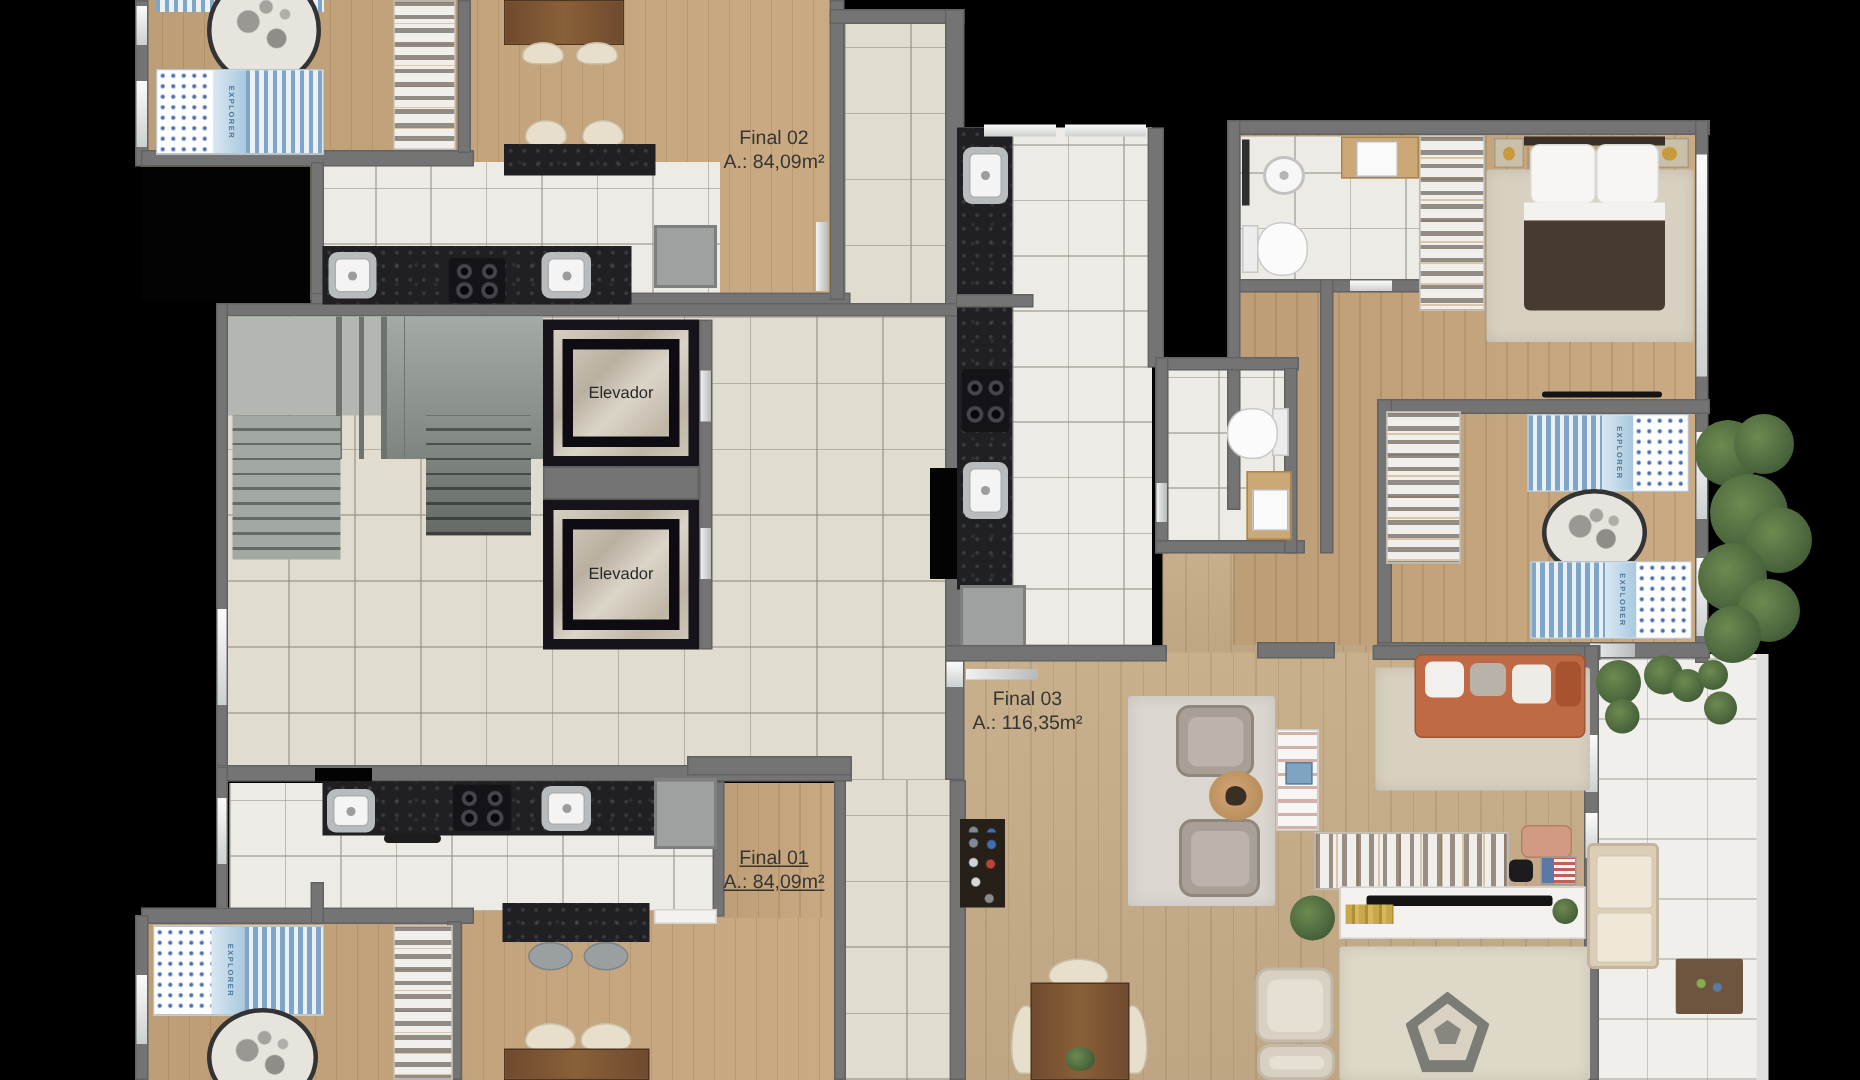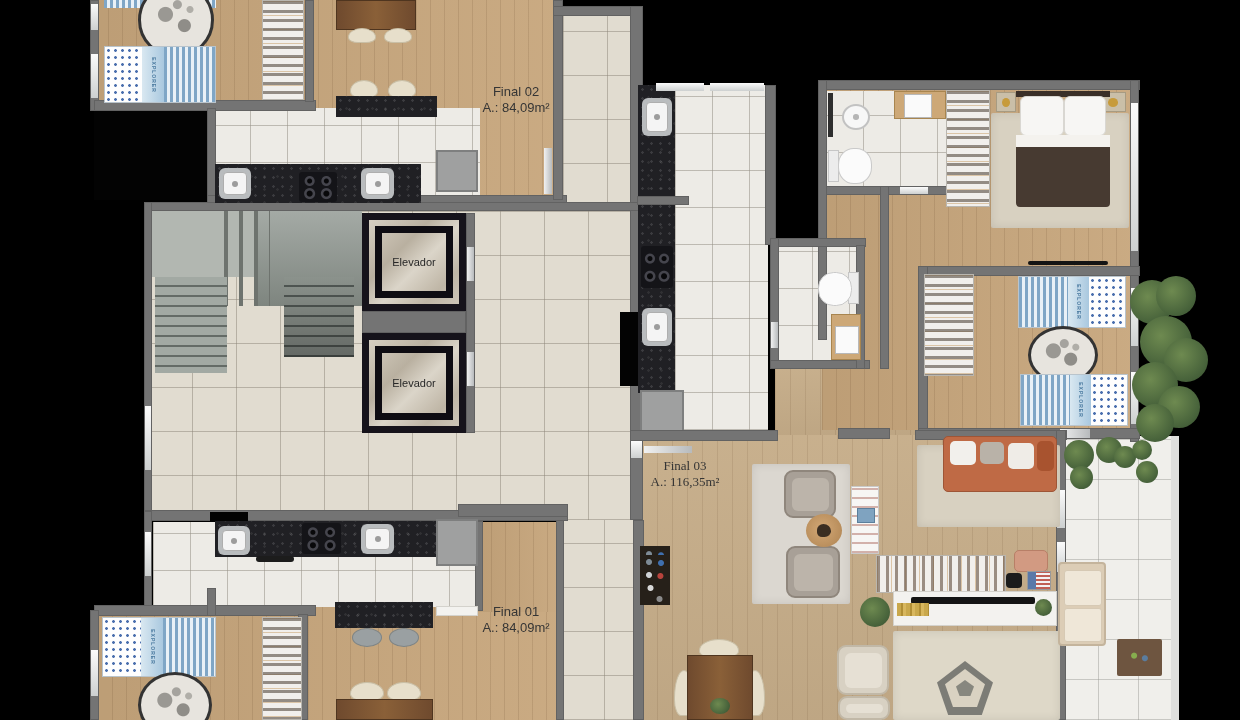--- a/index.html
+++ b/index.html
@@ -353,21 +353,21 @@
     <div class="pent-in"></div>
     <div class="pent-core"></div>
   </div>
   <div class="ab armchair beige" style="left:837px;top:645px;width:52px;height:50px;"></div>
   <div class="ab armchair beige" style="left:838px;top:696px;width:52px;height:24px;"></div>
   <div class="ab chair" style="left:699px;top:639px;width:38px;height:17px;"></div>
   <div class="ab chair" style="left:674px;top:670px;width:18px;height:44px;"></div>
   <div class="ab chair" style="left:745px;top:670px;width:18px;height:44px;"></div>
   <div class="ab tbl-dark" style="left:687px;top:655px;width:66px;height:65px;"></div>
   <div class="ab plant" style="left:710px;top:698px;width:20px;height:16px;"></div>
-  <div class="ab unit-label" style="left:633px;top:458px;width:104px;font-family:Liberation Serif, serif;">
+  <div class="ab unit-label" style="left:633px;top:458px;width:104px;">
     <span>Final 03</span>
     <span>A.: 116,35m²</span>
   </div>
 
   <div class="ab plant" style="left:1064px;top:440px;width:30px;height:30px;"></div>
   <div class="ab plant" style="left:1070px;top:466px;width:23px;height:23px;"></div>
   <div class="ab plant" style="left:1096px;top:437px;width:26px;height:26px;"></div>
   <div class="ab plant" style="left:1114px;top:446px;width:22px;height:22px;"></div>
   <div class="ab plant" style="left:1132px;top:440px;width:20px;height:20px;"></div>
   <div class="ab plant" style="left:1136px;top:461px;width:22px;height:22px;"></div>
@@ -393,18 +393,18 @@
         <span class="kb-txt">EXPLORER</span>
       </div>
     <div class="kb-stripes"></div>
   </div>
   <div class="ab rug-map" style="left:138px;top:672px;width:68px;height:60px;"></div>
   <div class="ab closet clothes-v" style="left:262px;top:617px;width:40px;height:103px;"></div>
   <div class="ab chair" style="left:350px;top:682px;width:32px;height:17px;"></div>
   <div class="ab chair" style="left:387px;top:682px;width:32px;height:17px;"></div>
   <div class="ab tbl-dark" style="left:336px;top:699px;width:97px;height:21px;"></div>
   <div class="ab bar-dark" style="left:640px;top:555px;width:30px;height:50px;"></div>
-  <div class="ab unit-label" style="left:464px;top:604px;width:104px;">
+  <div class="ab unit-label" style="left:464px;top:564px;width:104px;text-decoration:underline;">
     <span>Final 01</span>
     <span>A.: 84,09m²</span>
   </div>
 
 </div>
 
 </body></html>

